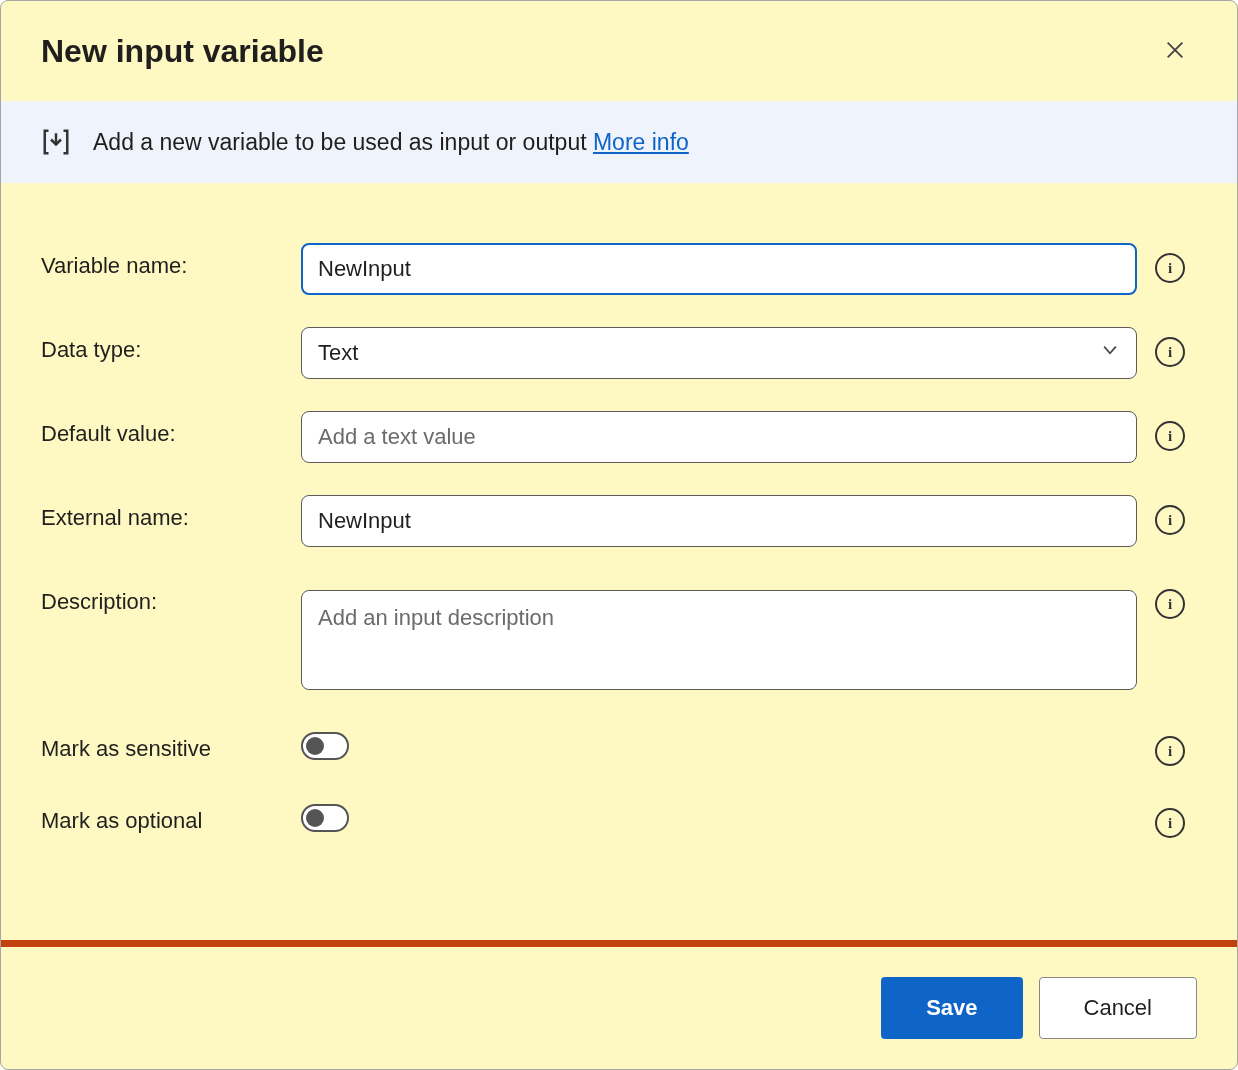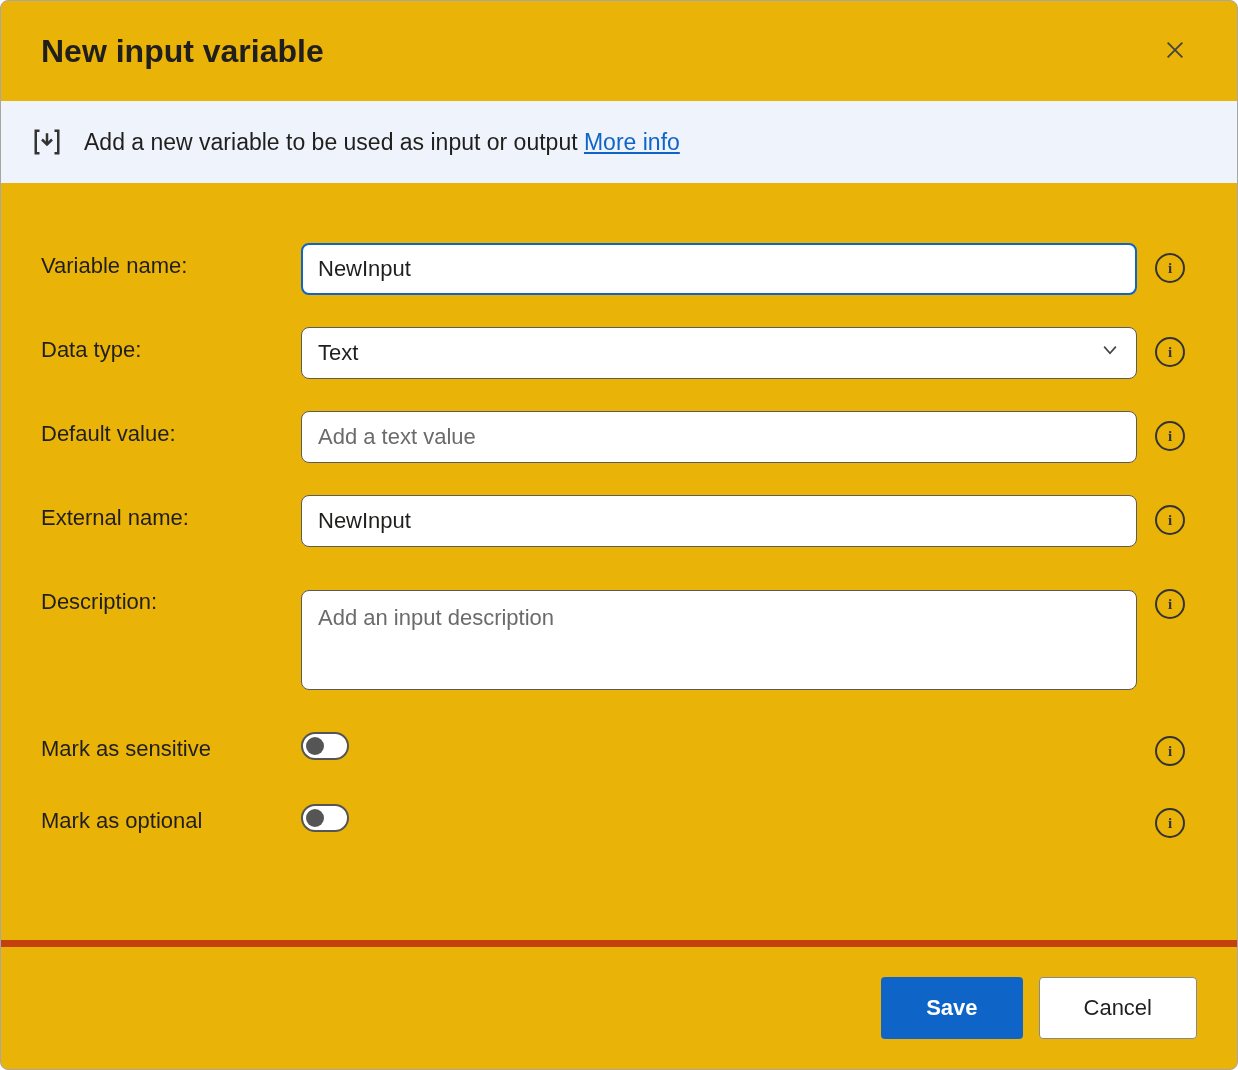--- a/index.html
+++ b/index.html
@@ -1,33 +1,33 @@
 <!DOCTYPE html>
 <html><head>
 <meta charset="utf-8">
 <style>
   * { box-sizing: border-box; margin: 0; padding: 0; }
   html, body { width: 1238px; height: 1070px; font-family: "Segoe UI", Arial, sans-serif; background: #fff; color: #201f1e; }
   .dialog {
     width: 1238px; height: 1070px; border: 1px solid #a6a6a6; border-radius: 8px;
-    display: flex; flex-direction: column; overflow: hidden; background: #eab308;
+    display: flex; flex-direction: column; overflow: hidden; background: #fef9c3;
   }
   .header {
     display: flex; align-items: center; justify-content: space-between;
     padding: 28px 40px 28px 40px;
   }
   .header h1 { font-size: 32px; font-weight: 600; }
   .close-btn {
     width: 44px; height: 44px; display: flex; align-items: center; justify-content: center;
     background: none; border: none; cursor: pointer; color: #444;
   }
   .close-btn svg { width: 22px; height: 22px; stroke: #444; }
 
   .info-banner {
-    background: #eff3fc; padding: 26px 31px; display: flex; align-items: center; gap: 22px;
+    background: #eff3fc; padding: 26px 40px; display: flex; align-items: center; gap: 22px;
     font-size: 23px;
   }
   .info-banner .banner-icon { width: 30px; height: 30px; flex-shrink: 0; }
   .info-banner a { color: #0f64c8; text-decoration: underline; }
 
   .form-area {
     flex: 1; padding: 60px 52px 20px 40px; overflow-y: auto;
   }
   .form-row {
     display: flex; align-items: flex-start; gap: 20px; margin-bottom: 32px;

